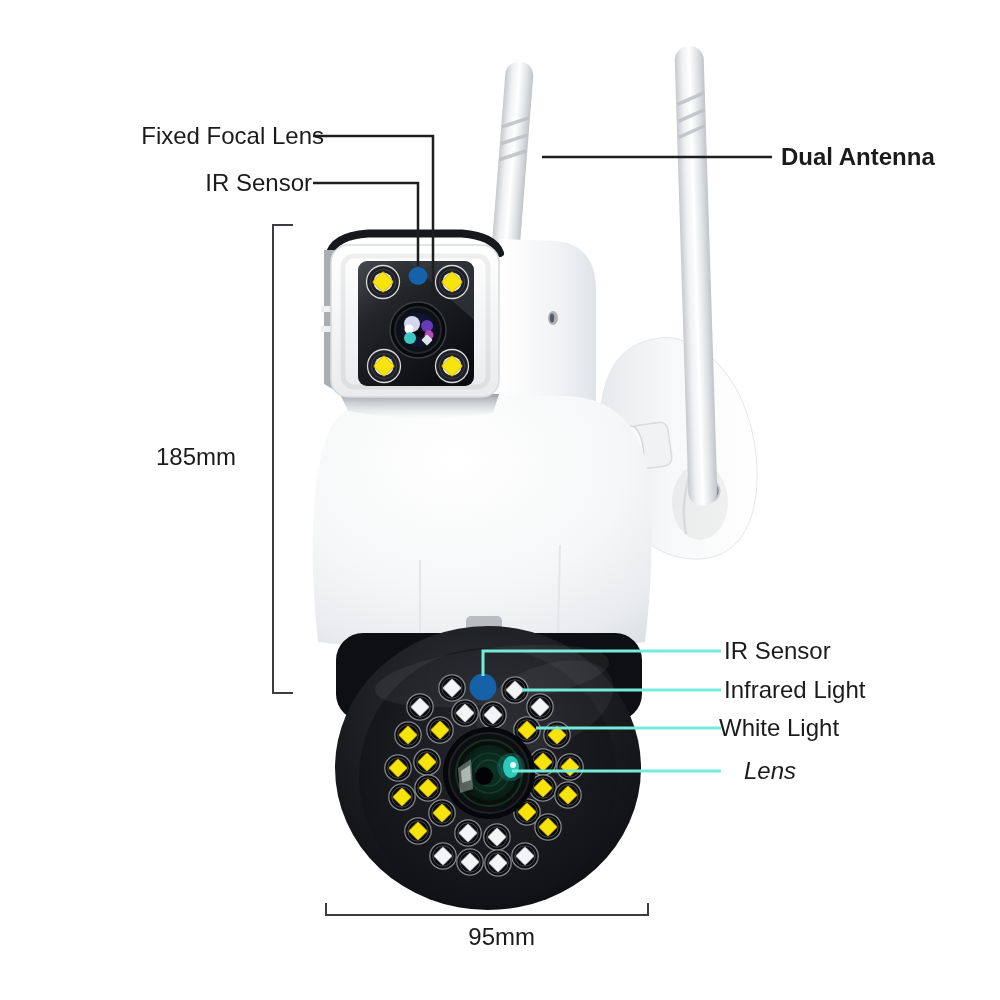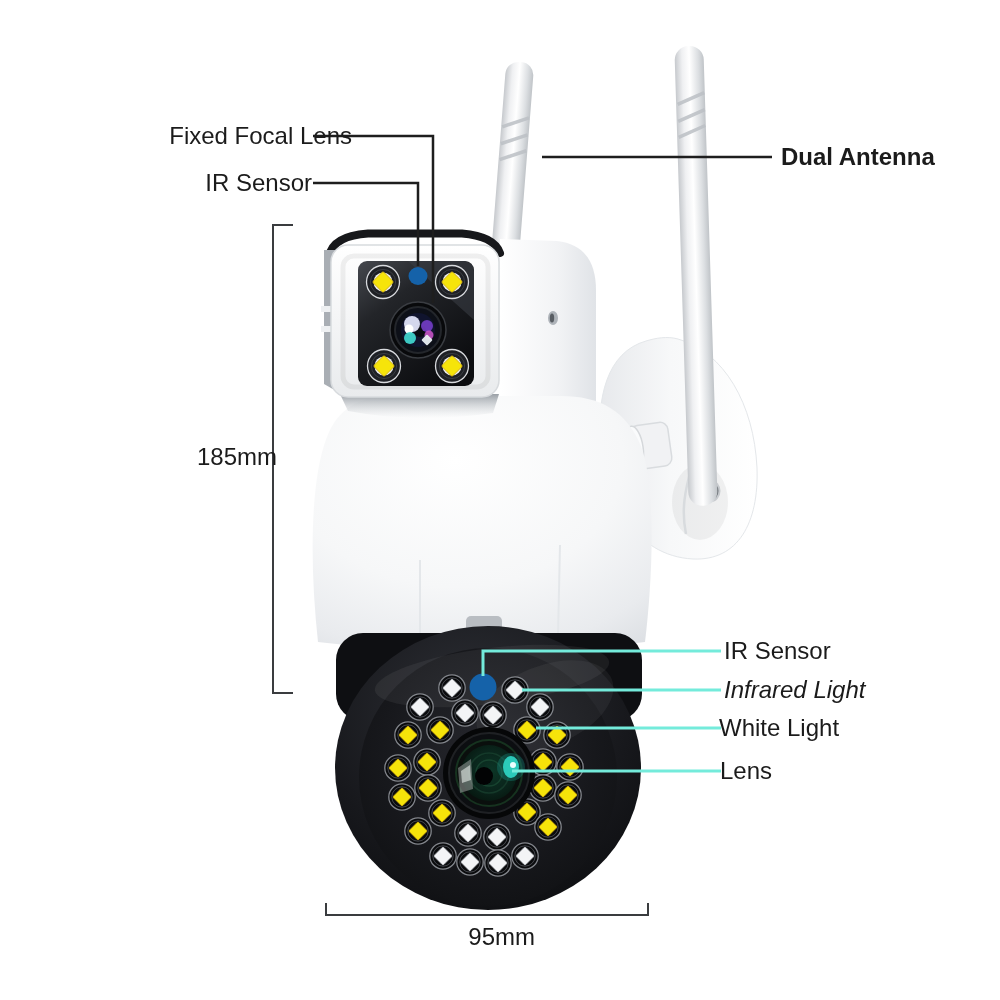--- a/index.html
+++ b/index.html
@@ -283,23 +283,23 @@
     <path d="M 542,157 L 772,157" stroke="#1e1e1e" stroke-width="2.5"></path>
     <path d="M 483,676 L 483,651 L 721,651" stroke="#74ebdb" stroke-width="3"></path>
     <path d="M 522,690 L 721,690" stroke="#74ebdb" stroke-width="3"></path>
     <path d="M 536,728 L 721,728" stroke="#74ebdb" stroke-width="3"></path>
     <path d="M 512,771 L 721,771" stroke="#74ebdb" stroke-width="3"></path>
     <path d="M 293,225 L 273,225 L 273,693 L 293,693" stroke="#3a3c3f" stroke-width="2"></path>
     <path d="M 326,903 L 326,915 L 648,915 L 648,903" stroke="#3a3c3f" stroke-width="2"></path>
   </g>
 </svg>
 
-<div class="lbl r" style="right:648px;top:122px;margin-left:37px;">Fixed Focal Lens</div>
+<div class="lbl r" style="right:676px;top:122px;margin-left:37px;">Fixed Focal Lens</div>
 <div class="lbl r" style="right:688px;top:169px;">IR Sensor</div>
 <div class="lbl" style="left:781px;top:143px;font-weight:bold;">Dual Antenna</div>
-<div class="lbl r" style="right:723px;top:443px;">185mm</div>
+<div class="lbl r" style="right:764px;top:443px;">185mm</div>
 <div class="lbl" style="left:724px;top:637px;">IR Sensor</div>
-<div class="lbl" style="left:724px;top:676px;font-style:italic;">Infrared Light</div>
+<div class="lbl" style="left:724px;top:676px;">Infrared Light</div>
 <div class="lbl" style="left:719px;top:714px;">White Light</div>
-<div class="lbl" style="left:720px;top:757px;">Lens</div>
+<div class="lbl" style="left:744px;top:757px;font-style:italic;">Lens</div>
 <div class="lbl c" style="left:435px;width:100px;top:923px;">95mm</div>
 
 </div>
 
 </body></html>

